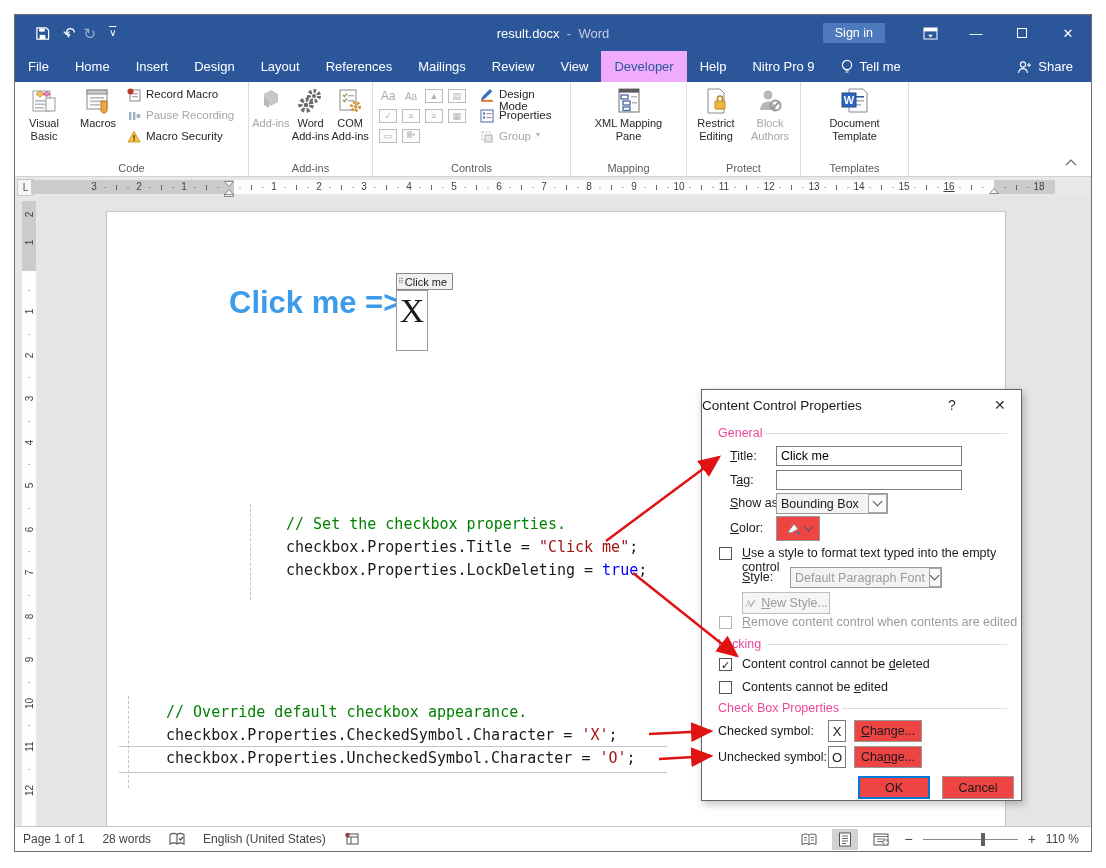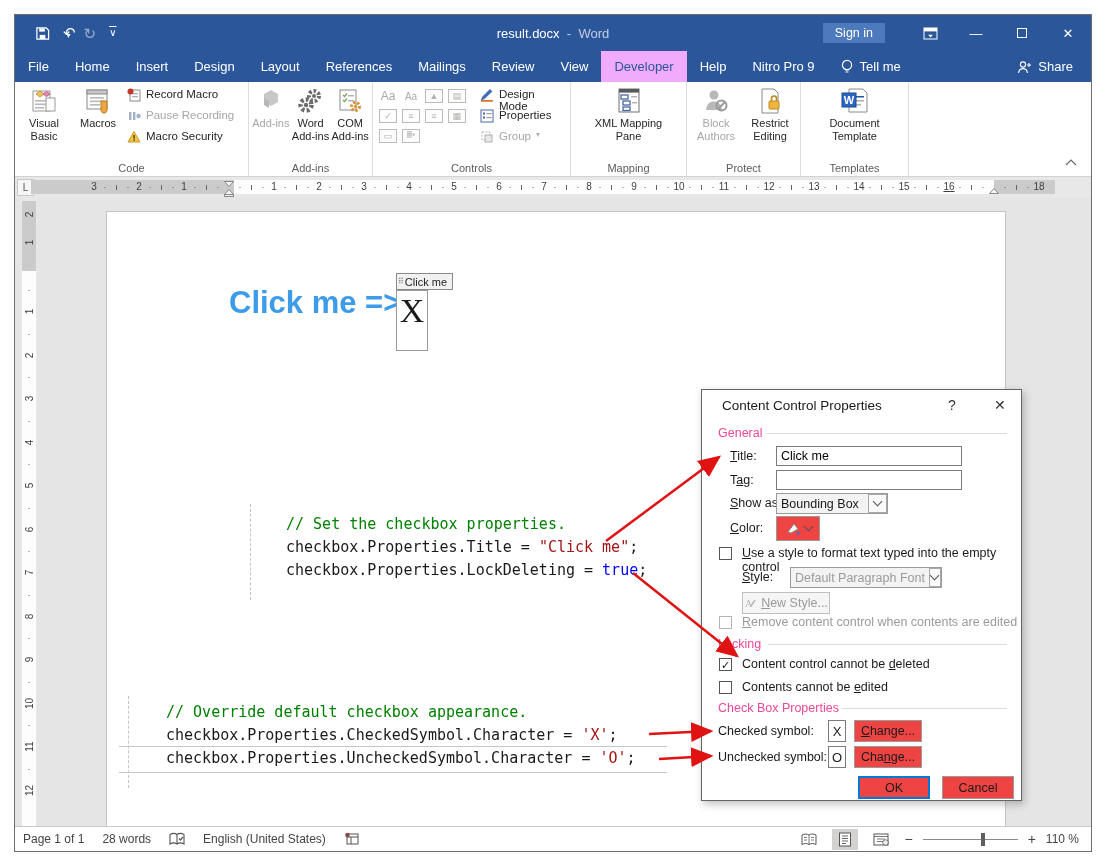--- a/index.html
+++ b/index.html
@@ -61,21 +61,21 @@
 #heading{position:absolute;left:214px;top:88px;font-size:31px;font-weight:bold;color:#3d9cea}
 #cc-tag{position:absolute;left:381px;top:76px;height:17px;background:#f1f1f1;border:1px solid #8a8a8a;display:flex;align-items:center;font-size:11px;color:#222;padding:0 5px 0 1px;gap:2px}
 #cc-tag .grip{color:#777;font-size:8px;letter-spacing:-1px}
 #cc-box{position:absolute;left:381px;top:93px;width:32px;height:61px;border:1px solid #9a9a9a;background:#fff;font-family:"Liberation Serif",serif;font-size:34px;color:#1a1a1a;text-align:center;line-height:40px}
 .codeblock{position:absolute;font-family:"DejaVu Sans Mono",monospace;font-size:15px;line-height:23px;white-space:pre}
 .cline .com{color:#008000}.cline .str{color:#a31515}.cline .kw{color:#0000ff}.cline .pln{color:#1a1a1a}
 .guide{position:absolute;width:0;border-left:1px dashed #c4c4c4}
 .hline{position:absolute;height:1px;background:#c3c7cd}
 
 #dialog{position:absolute;left:686px;top:192px;width:321px;height:412px;background:#fff;border:1px solid #646464;box-shadow:2px 3px 8px rgba(0,0,0,.25);font-size:12.5px;color:#1a1a1a}
-#dlg-title{position:absolute;left:20px;top:8px;font-size:13.5px}
+#dlg-title{position:absolute;left:0;top:8px;font-size:13.5px}
 #dlg-help{position:absolute;left:246px;top:7px;font-size:14px;color:#333}
 #dlg-close{position:absolute;left:292px;top:7px;font-size:14px;color:#333}
 .sect{position:absolute;font-size:12.5px;color:#ec4899}
 .sectline{position:absolute;height:1px;background:#dcdcdc}
 .dlbl{position:absolute}
 .dis-t{color:#9b9b9b}
 .tinput{position:absolute;height:20px;border:1px solid #7a7a7a;background:#fff;font-size:12.5px;padding:1px 4px;font-family:"Liberation Sans",sans-serif}
 .combo{position:absolute;height:21px;border:1px solid #9a9a9a;background:#f3f3f3;display:flex;align-items:center;font-size:12.5px}
 .combo .cv{padding:0 4px;flex:1;white-space:nowrap}
 .combo .carr{width:19px;align-self:stretch;border:1px solid #a8a8a8;background:#fafafa;display:flex;align-items:center;justify-content:center}
@@ -317,36 +317,36 @@
                 <rect x="17" y="14" width="5" height="1.4" fill="#b0b0b0"></rect>
               </svg>
           <span>XML Mapping Pane</span>
         </div>
       </div>
       <div class="rg-label">Mapping</div>
     </div>
 
     <div class="rgroup" style="width:114px">
       <div class="rg-body">
+        <div class="bigbtn">
+          <svg width="26" height="26" viewBox="0 0 26 26">
+                <path d="M5 1h12l4 4v20H5z" fill="#fdfdfd" stroke="#8a8a8a"></path>
+                <rect x="12" y="13" width="10" height="8" rx="1" fill="#f0b63c" stroke="#b98a1e"></rect>
+                <path d="M14.5 13v-2.5a2.5 2.5 0 015 0V13" fill="none" stroke="#b98a1e" stroke-width="1.6"></path>
+              </svg>
+          <span>Restrict Editing</span>
+        </div>
         <div class="bigbtn dis">
           <svg width="26" height="26" viewBox="0 0 26 26">
                 <circle cx="11" cy="7" r="4.5" fill="#b8b8b8"></circle>
                 <path d="M3 22c.6-6 3.8-8.5 8-8.5s7.4 2.5 8 8.5z" fill="#b8b8b8"></path>
                 <circle cx="18.5" cy="17.5" r="5" fill="none" stroke="#9a9a9a" stroke-width="2"></circle>
                 <path d="M15 21l7-7" stroke="#9a9a9a" stroke-width="2"></path>
               </svg>
           <span>Block Authors</span>
-        </div>
-        <div class="bigbtn">
-          <svg width="26" height="26" viewBox="0 0 26 26">
-                <path d="M5 1h12l4 4v20H5z" fill="#fdfdfd" stroke="#8a8a8a"></path>
-                <rect x="12" y="13" width="10" height="8" rx="1" fill="#f0b63c" stroke="#b98a1e"></rect>
-                <path d="M14.5 13v-2.5a2.5 2.5 0 015 0V13" fill="none" stroke="#b98a1e" stroke-width="1.6"></path>
-              </svg>
-          <span>Restrict Editing</span>
         </div>
       </div>
       <div class="rg-label">Protect</div>
     </div>
 
     <div class="rgroup" style="width:108px;border-right:1px solid #e0dedc">
       <div class="rg-body" style="justify-content:center">
         <div class="bigbtn" style="width:74px">
           <svg width="30" height="26" viewBox="0 0 30 26">
                 <path d="M9 1h14l4 4v19H9z" fill="#fdfdfd" stroke="#8a8a8a"></path>

